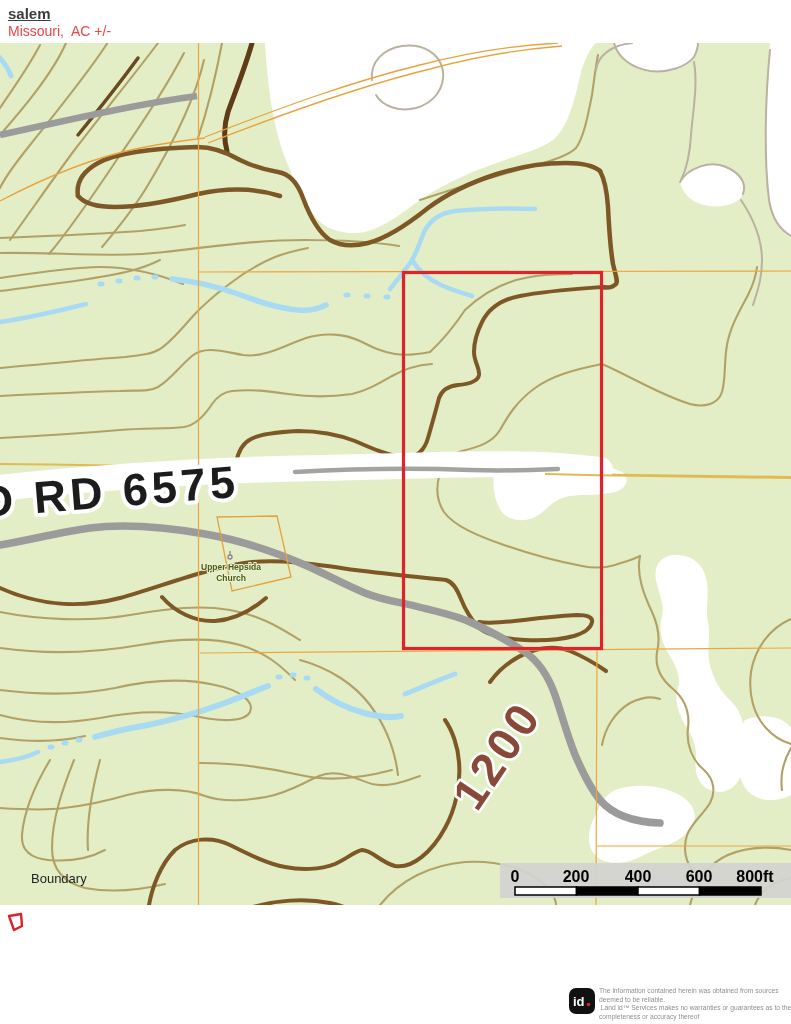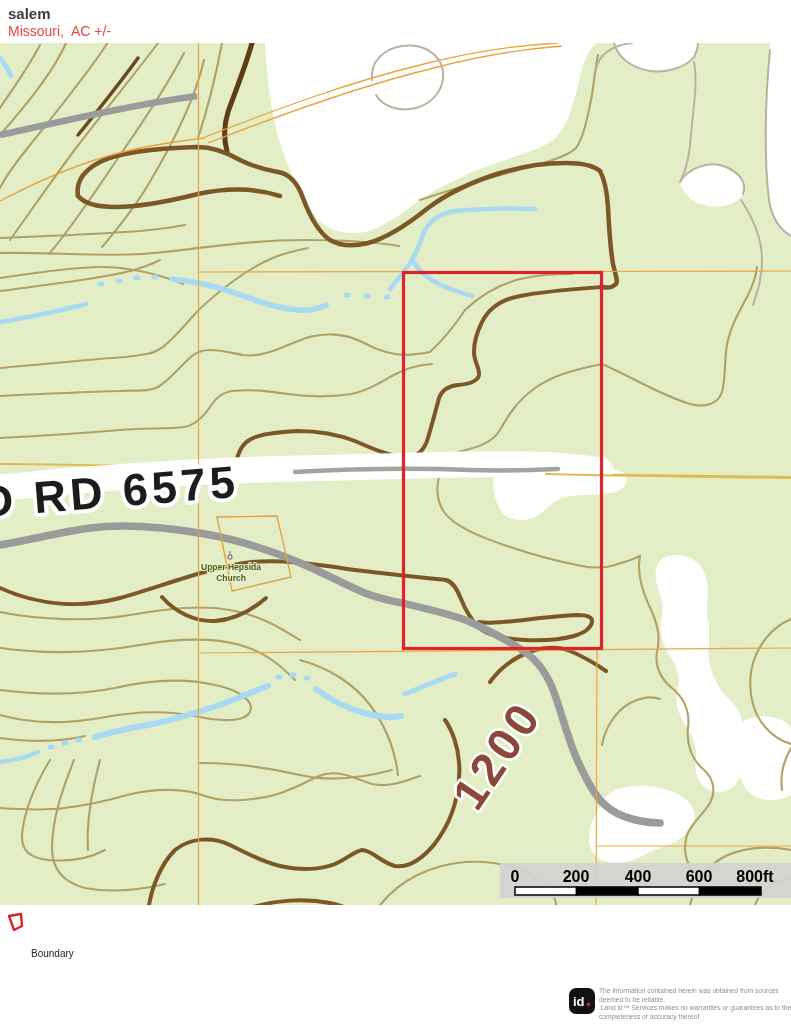--- a/index.html
+++ b/index.html
@@ -1,19 +1,19 @@
 <!DOCTYPE html>
 <html><head>
 <meta charset="utf-8">
 <style>
   html,body{margin:0;padding:0;background:#ffffff;}
   body{width:791px;height:1024px;position:relative;font-family:"Liberation Sans",sans-serif;overflow:hidden;}
-  #hdr1{position:absolute;left:8px;top:5px;font-size:15px;font-weight:bold;color:#3d3d3d;}
+  #hdr1{position:absolute;left:8px;top:5px;font-size:15px;font-weight:bold;color:#3d3d3d;text-decoration:underline;}
   #hdr2{position:absolute;left:8px;top:23px;font-size:14px;color:#ef4444;}
-  #legend-text{position:absolute;left:31px;top:948px;font-size:10px;color:#222;}
+  #legend-text{position:absolute;left:31px;top:871px;font-size:13px;color:#222;}
   #foot-text{position:absolute;left:599px;top:987px;font-size:6.7px;line-height:8.6px;color:#8f8f8f;width:200px;white-space:nowrap;}
 </style>
 </head>
 <body>
 
 <div id="hdr1">salem</div>
 
 <div id="hdr2">Missouri,&nbsp; AC +/-</div>
 
 <svg id="map" width="791" height="862" viewBox="0 43 791 862" style="position:absolute;left:0;top:43px;" xmlns="http://www.w3.org/2000/svg">

